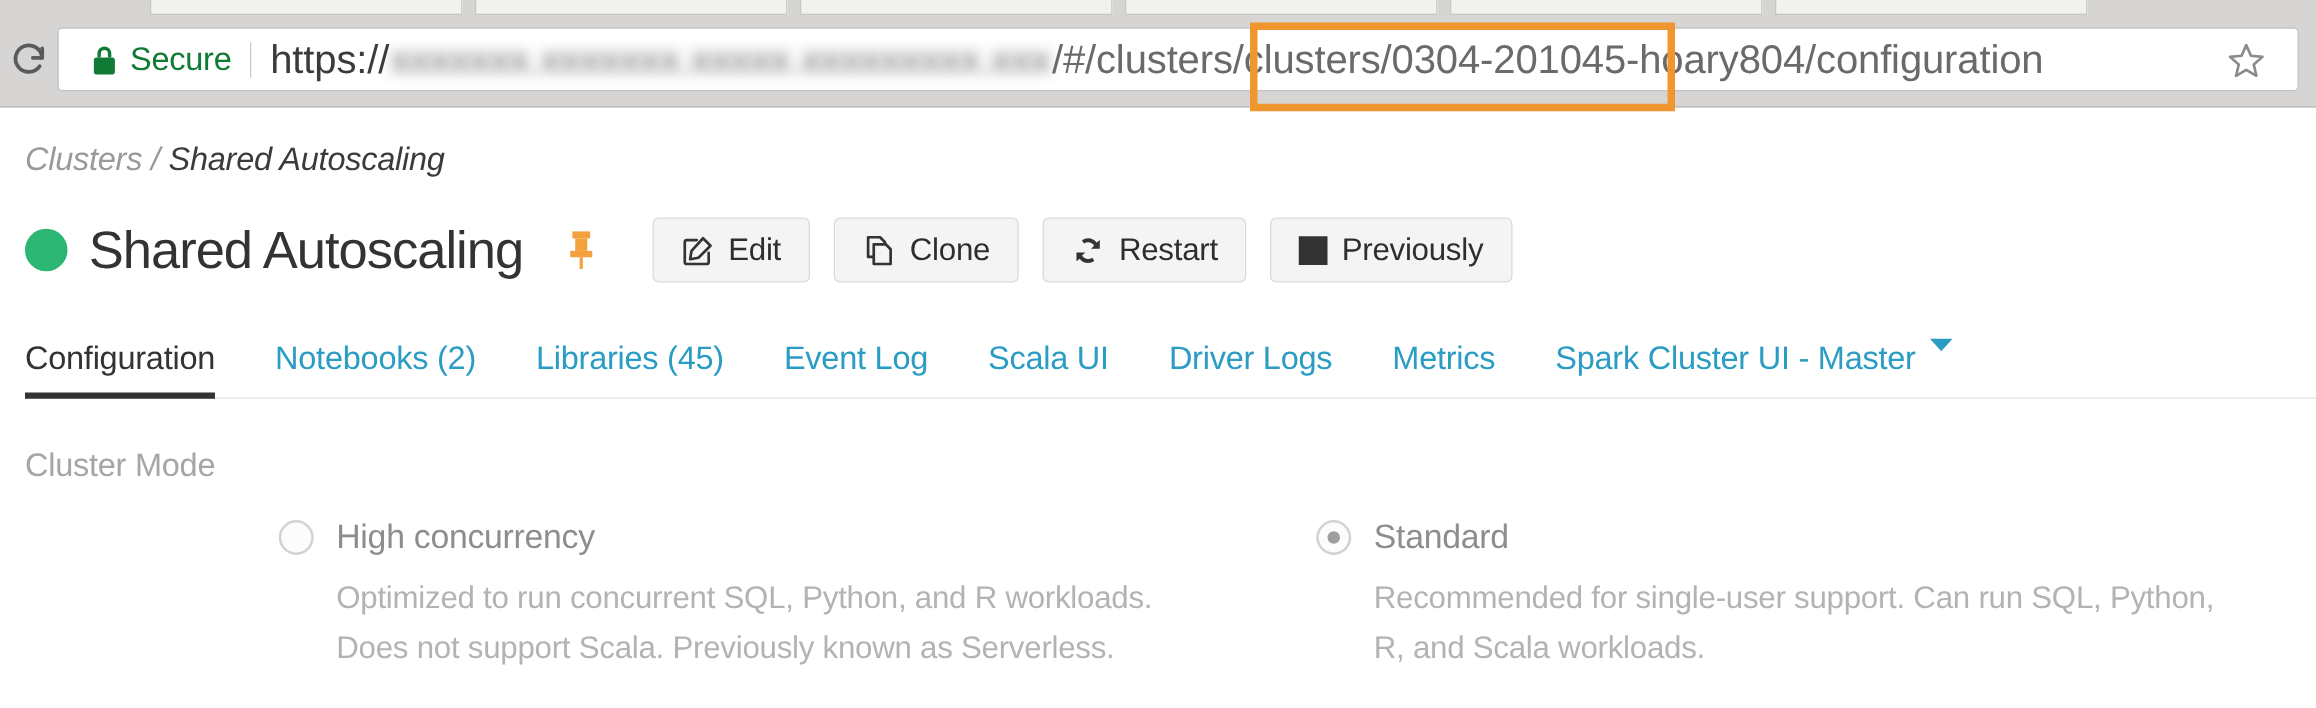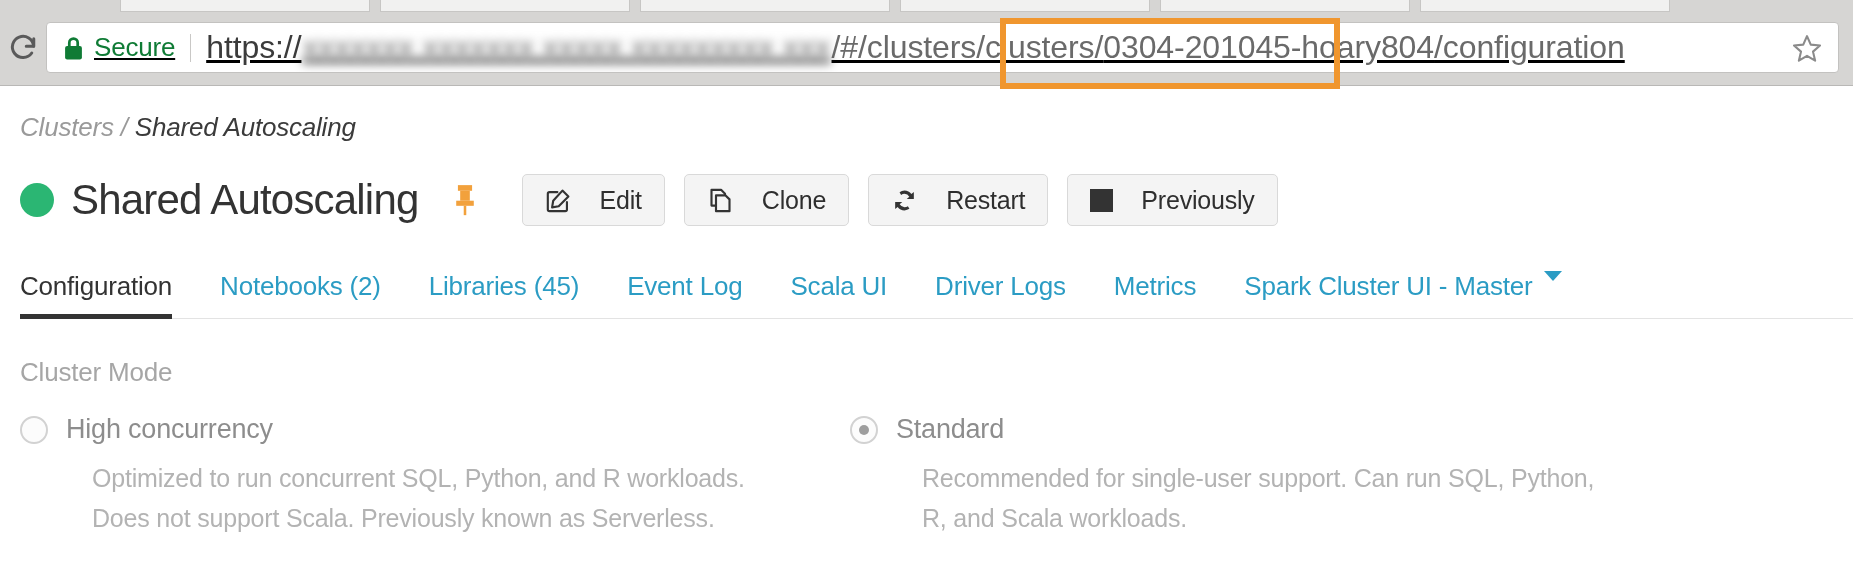--- a/index.html
+++ b/index.html
@@ -56,24 +56,23 @@
     color: #5a5a5a;
   }
   .omnibox {
     flex: 1;
     display: flex;
     align-items: center;
     height: 51px;
     background: #ffffff;
     border: 1px solid #c3c2c0;
     border-radius: 4px;
-    padding: 0 16px;
+    padding: 0 26px;
     position: relative;
     overflow: hidden;
-    text-decoration: underline;
   }
   .lock-icon { display: flex; align-items: center; margin-right: 10px; }
   .secure-label {
     color: #0f7b35;
     font-size: 26px;
     letter-spacing: -0.2px;
     white-space: nowrap;
   }
   .omni-divider {
     width: 1px;
@@ -152,21 +151,21 @@
     margin: 0 0 0 34px;
     color: #f2a13c;
     display: flex;
     align-items: center;
     flex: none;
   }
   .btn-group { display: flex; align-items: center; margin-left: 45px; gap: 19px; }
   .btn {
     display: inline-flex;
     align-items: center;
-    gap: 28px;
+    gap: 11px;
     height: 52px;
     padding: 0 22px;
     background: #f4f4f4;
     border: 1px solid #d9d9d9;
     border-radius: 5px;
     font-size: 25px;
     color: #2e2e2e;
     white-space: nowrap;
     letter-spacing: -0.2px;
   }
@@ -218,20 +217,21 @@
   
   .form { margin-top: 38px; }
   .field-label {
     font-size: 26px;
     color: #a6a6a6;
     letter-spacing: -0.2px;
   }
   .radio-cols {
     display: flex;
     margin-top: 26px;
+    justify-content: flex-end;
   }
   .radio-col { width: 800px; }
   .radio-col.second { margin-left: 30px; }
   .radio-line { display: flex; align-items: center; }
   .radio {
     width: 28px; height: 28px;
     border: 2px solid #d2d2d2;
     border-radius: 50%;
     background: #fcfcfc;
     margin-right: 18px;
@@ -247,21 +247,21 @@
     border-radius: 50%;
     background: #9e9e9e;
   }
   .radio-label {
     font-size: 27px;
     color: #8d8d8d;
     letter-spacing: -0.2px;
   }
   .radio-desc {
     margin-top: 13px;
-    margin-left: 72px;
+    margin-left: 46px;
     font-size: 25px;
     line-height: 40px;
     color: #b3b3b3;
     letter-spacing: -0.2px;
     max-width: 700px;
   }
 </style>
 </head>
 <body>
 

